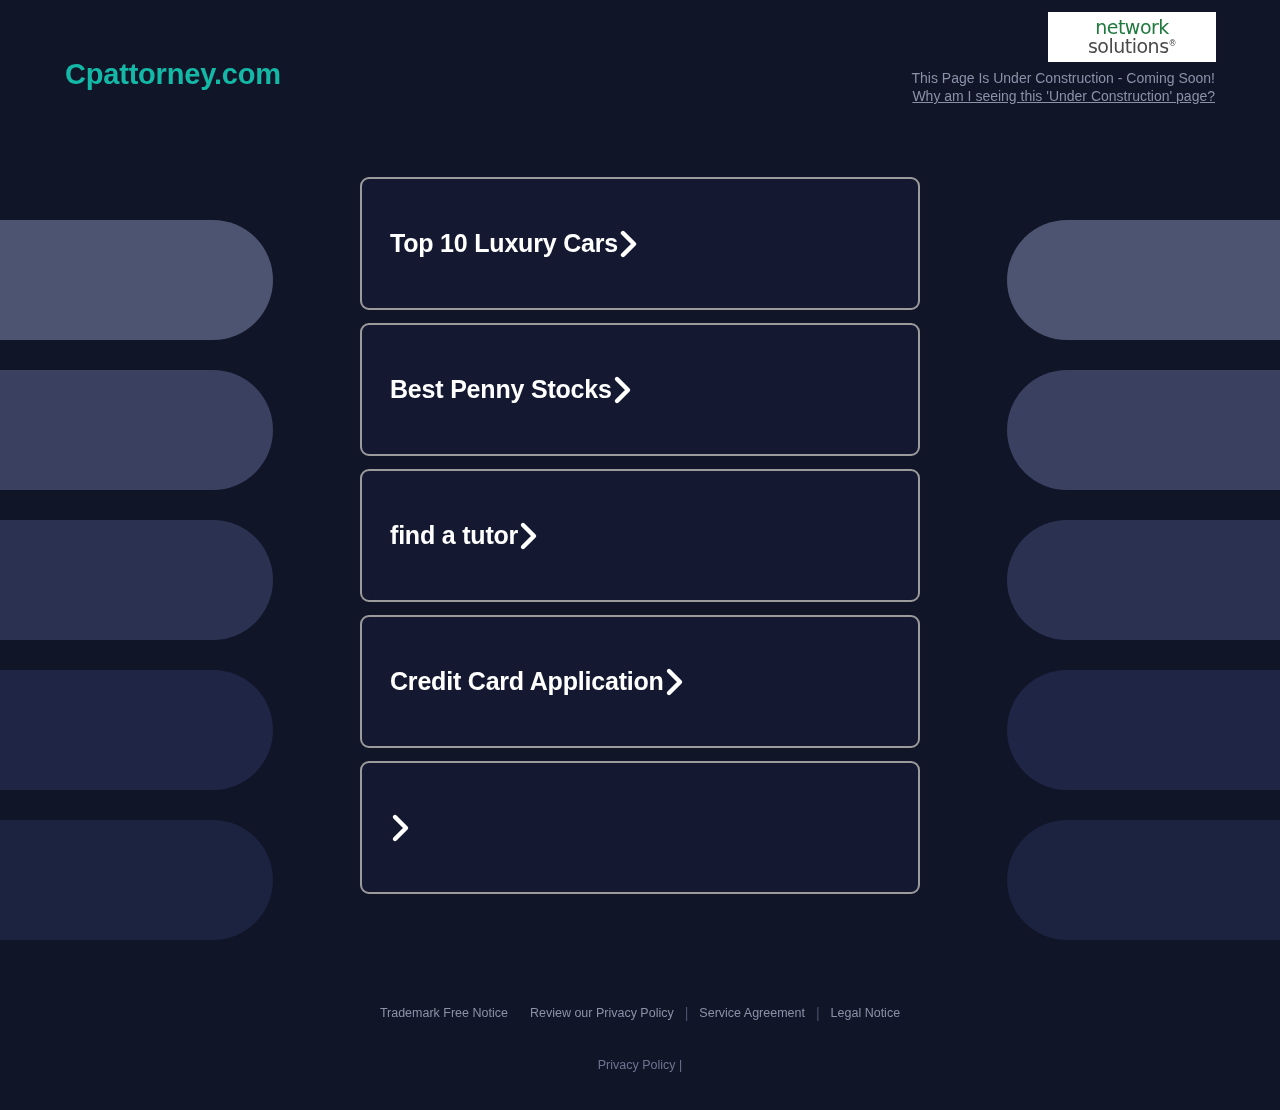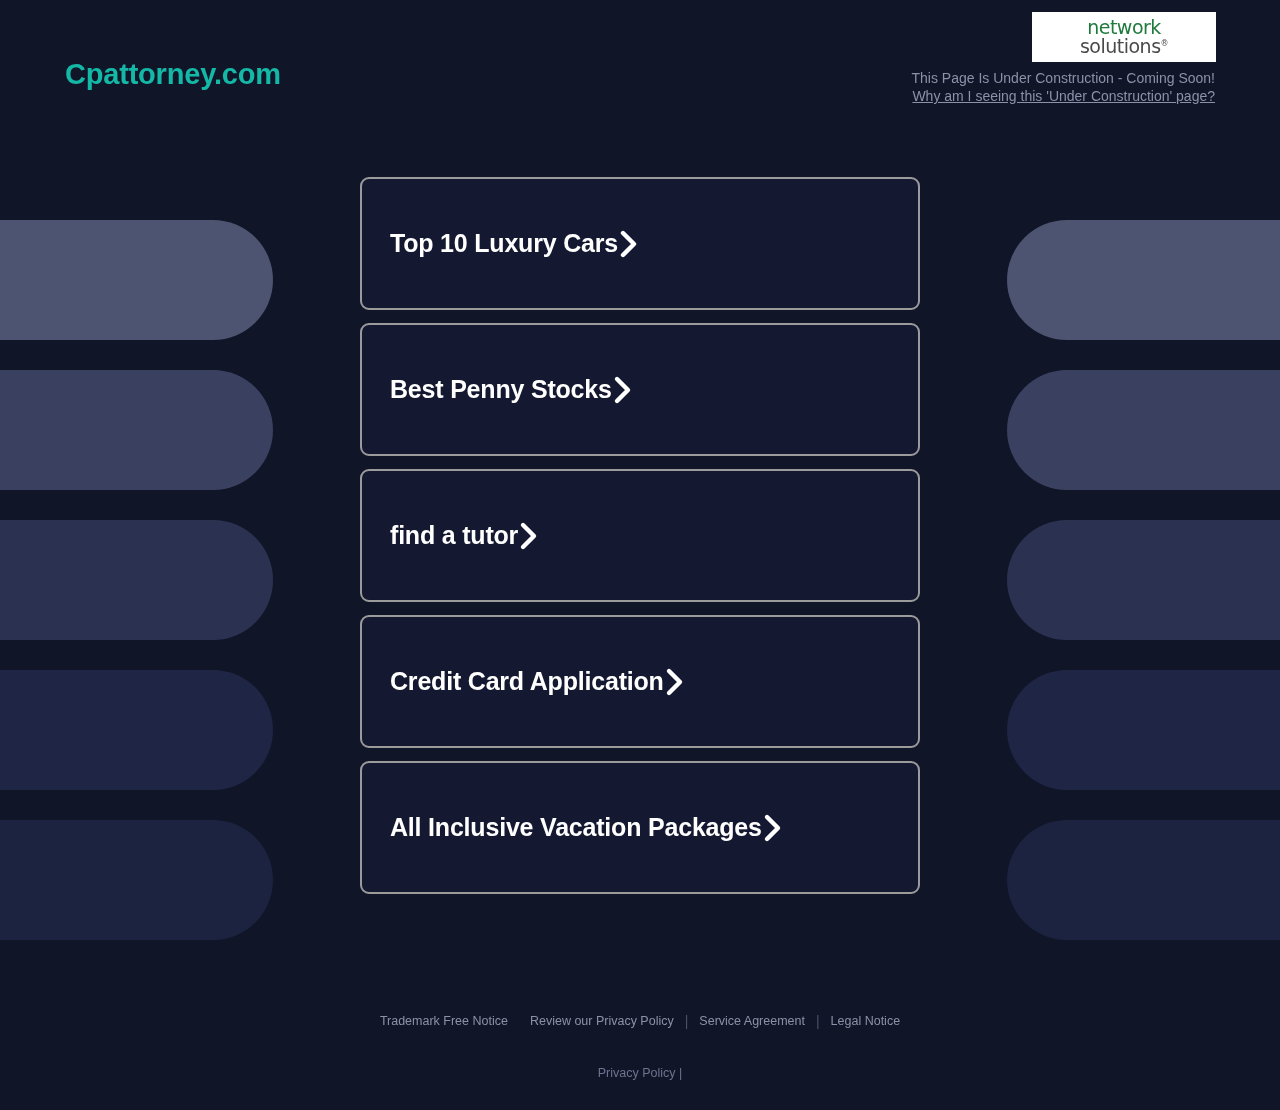--- a/index.html
+++ b/index.html
@@ -56,21 +56,21 @@
     font-size: 29px;
     font-weight: bold;
     letter-spacing: -0.2px;
     color: #14b8a6;
     white-space: nowrap;
   }
   #ns-logo {
     position: absolute;
     right: 64px;
     top: 12px;
-    width: 184px;
+    width: 168px;
     height: 50px;
     background: #ffffff;
     display: flex;
     flex-direction: column;
     align-items: center;
     justify-content: center;
     line-height: 1.0;
   }
   #ns-logo .ns-word1 {
     font-size: 19px;
@@ -146,21 +146,21 @@
     height: 30px;
     flex: 0 0 auto;
     display: block;
   }
 
   
   #footer {
     position: absolute;
     left: 0;
     right: 0;
-    bottom: 8px;
+    bottom: 16px;
     z-index: 5;
     padding-bottom: 22px;
   }
   #footer-links {
     display: flex;
     align-items: center;
     justify-content: center;
     font-size: 12.5px;
     color: #8b91a8;
     gap: 0;
@@ -247,21 +247,20 @@
       </div>
       <div class="search-card">
         <span class="search-card-label">Credit Card Application</span>
         <span>
           <svg class="chevron-icon" viewBox="0 0 22 30" fill="none" xmlns="http://www.w3.org/2000/svg">
             <path d="M5 4 L16 15 L5 26" stroke="#ffffff" stroke-width="4.4" stroke-linecap="round" stroke-linejoin="round"></path>
           </svg>
         </span>
       </div>
       <div class="search-card">
-        <span class="search-card-label">All Inclusive Vacation Packages</span>
         <span>
           <svg class="chevron-icon" viewBox="0 0 22 30" fill="none" xmlns="http://www.w3.org/2000/svg">
             <path d="M5 4 L16 15 L5 26" stroke="#ffffff" stroke-width="4.4" stroke-linecap="round" stroke-linejoin="round"></path>
           </svg>
         </span>
       </div>
     </div>
 </div>
 
 <div id="footer">

